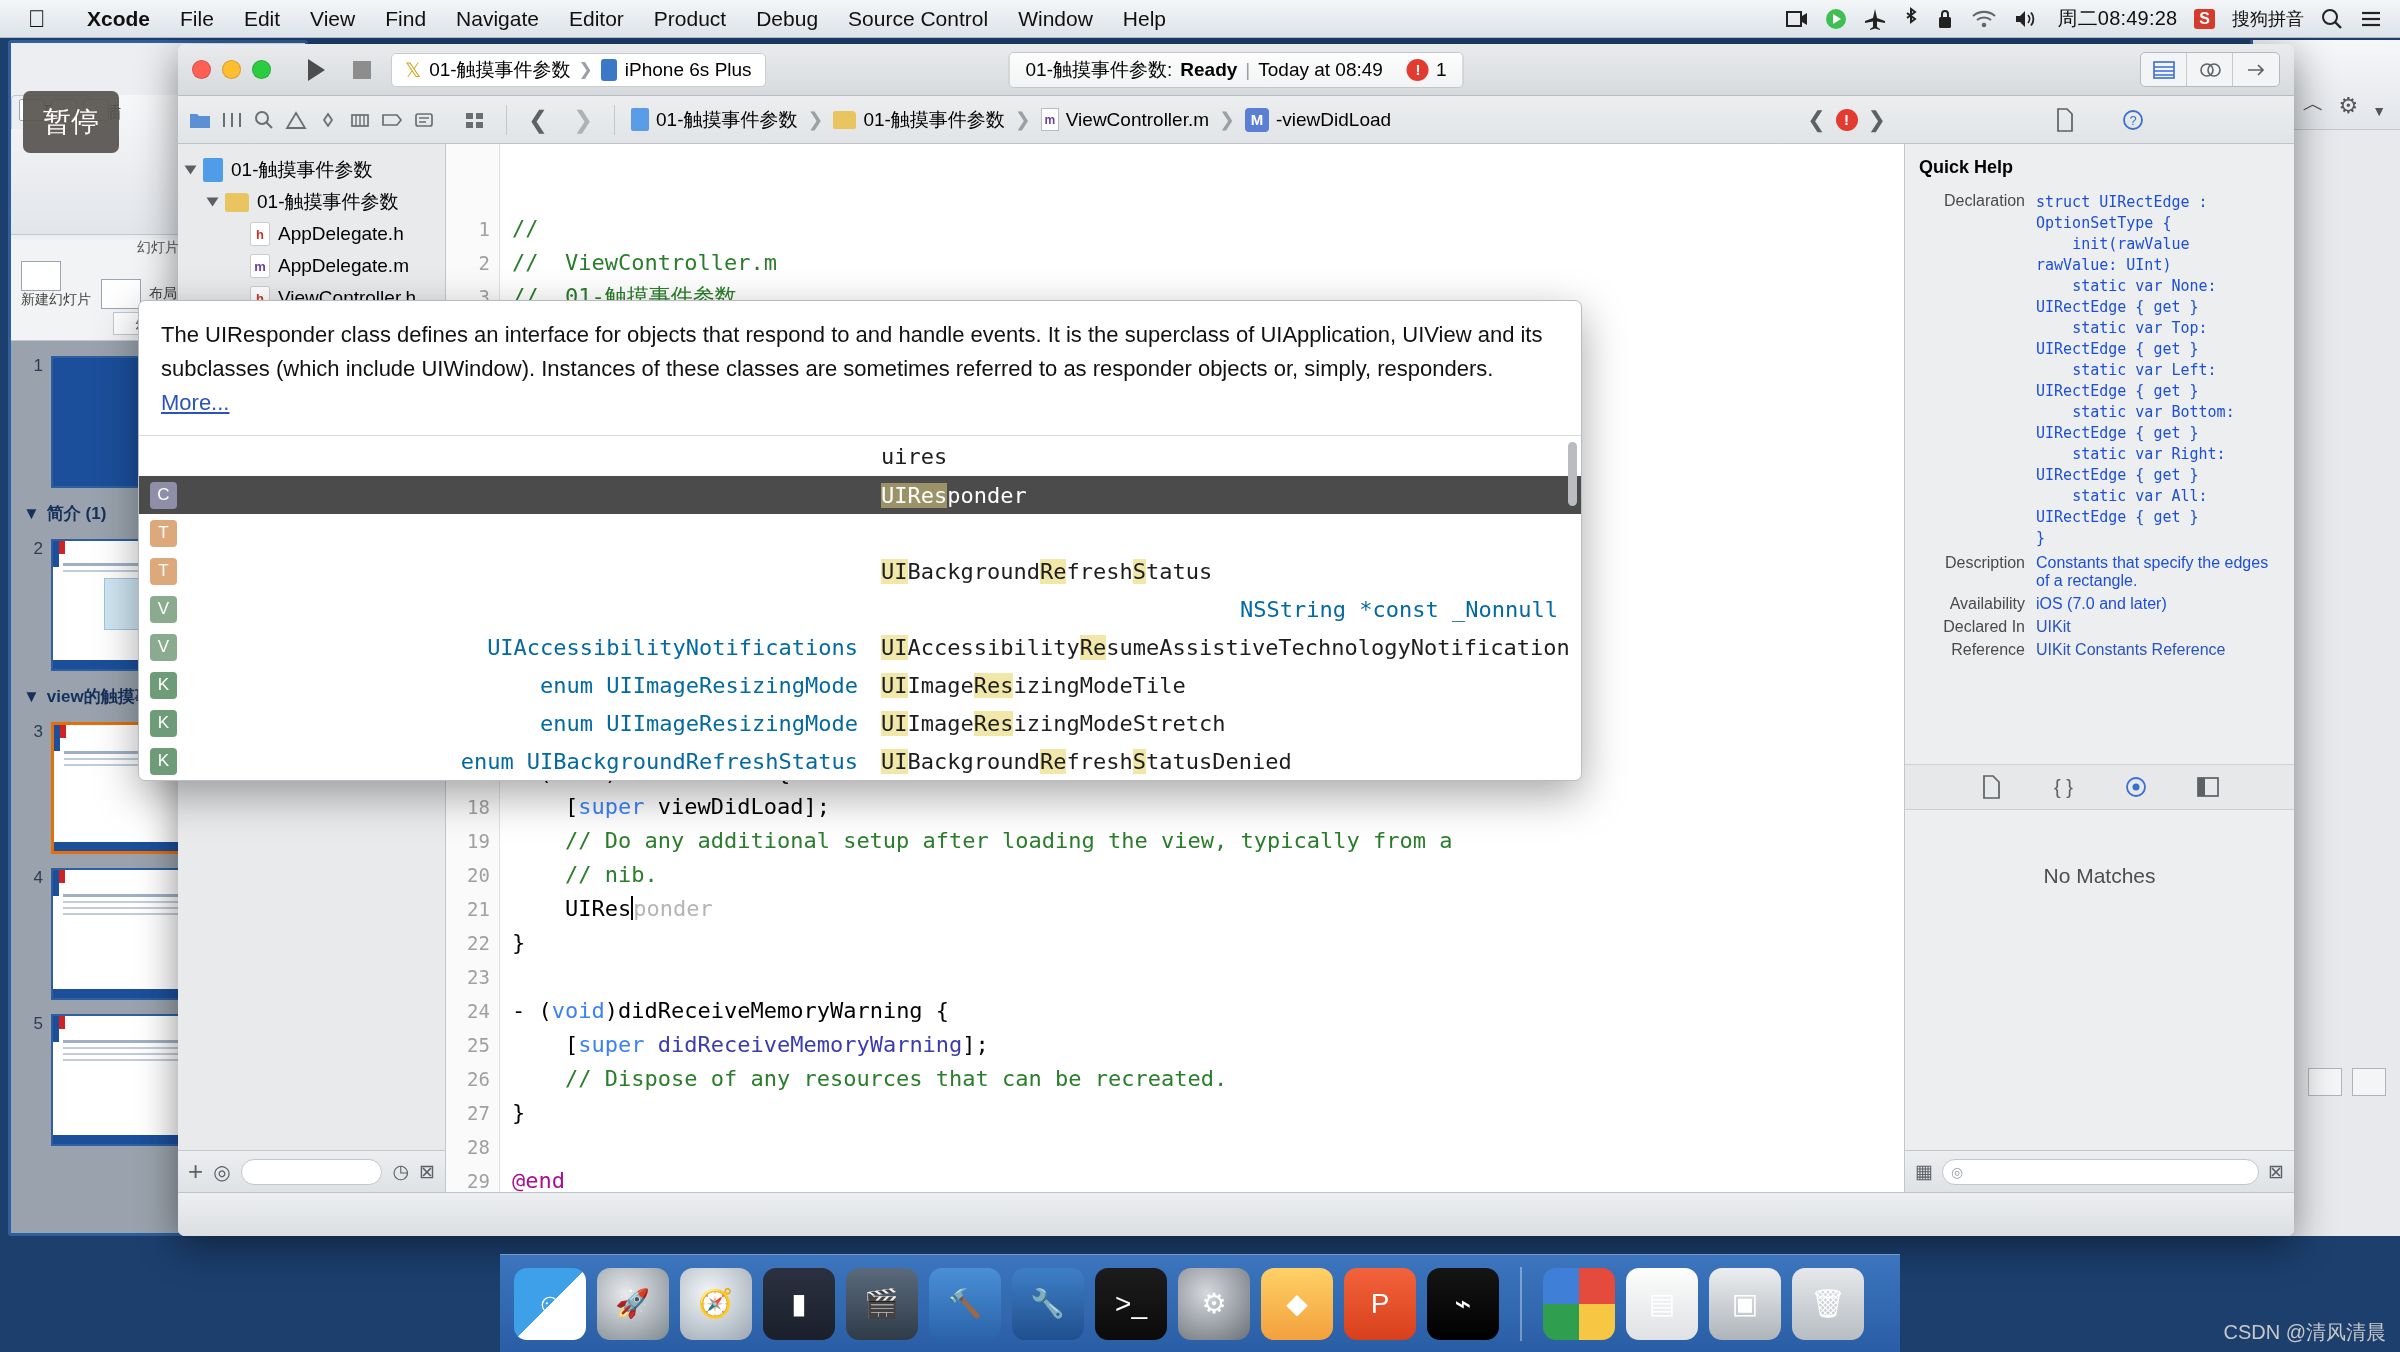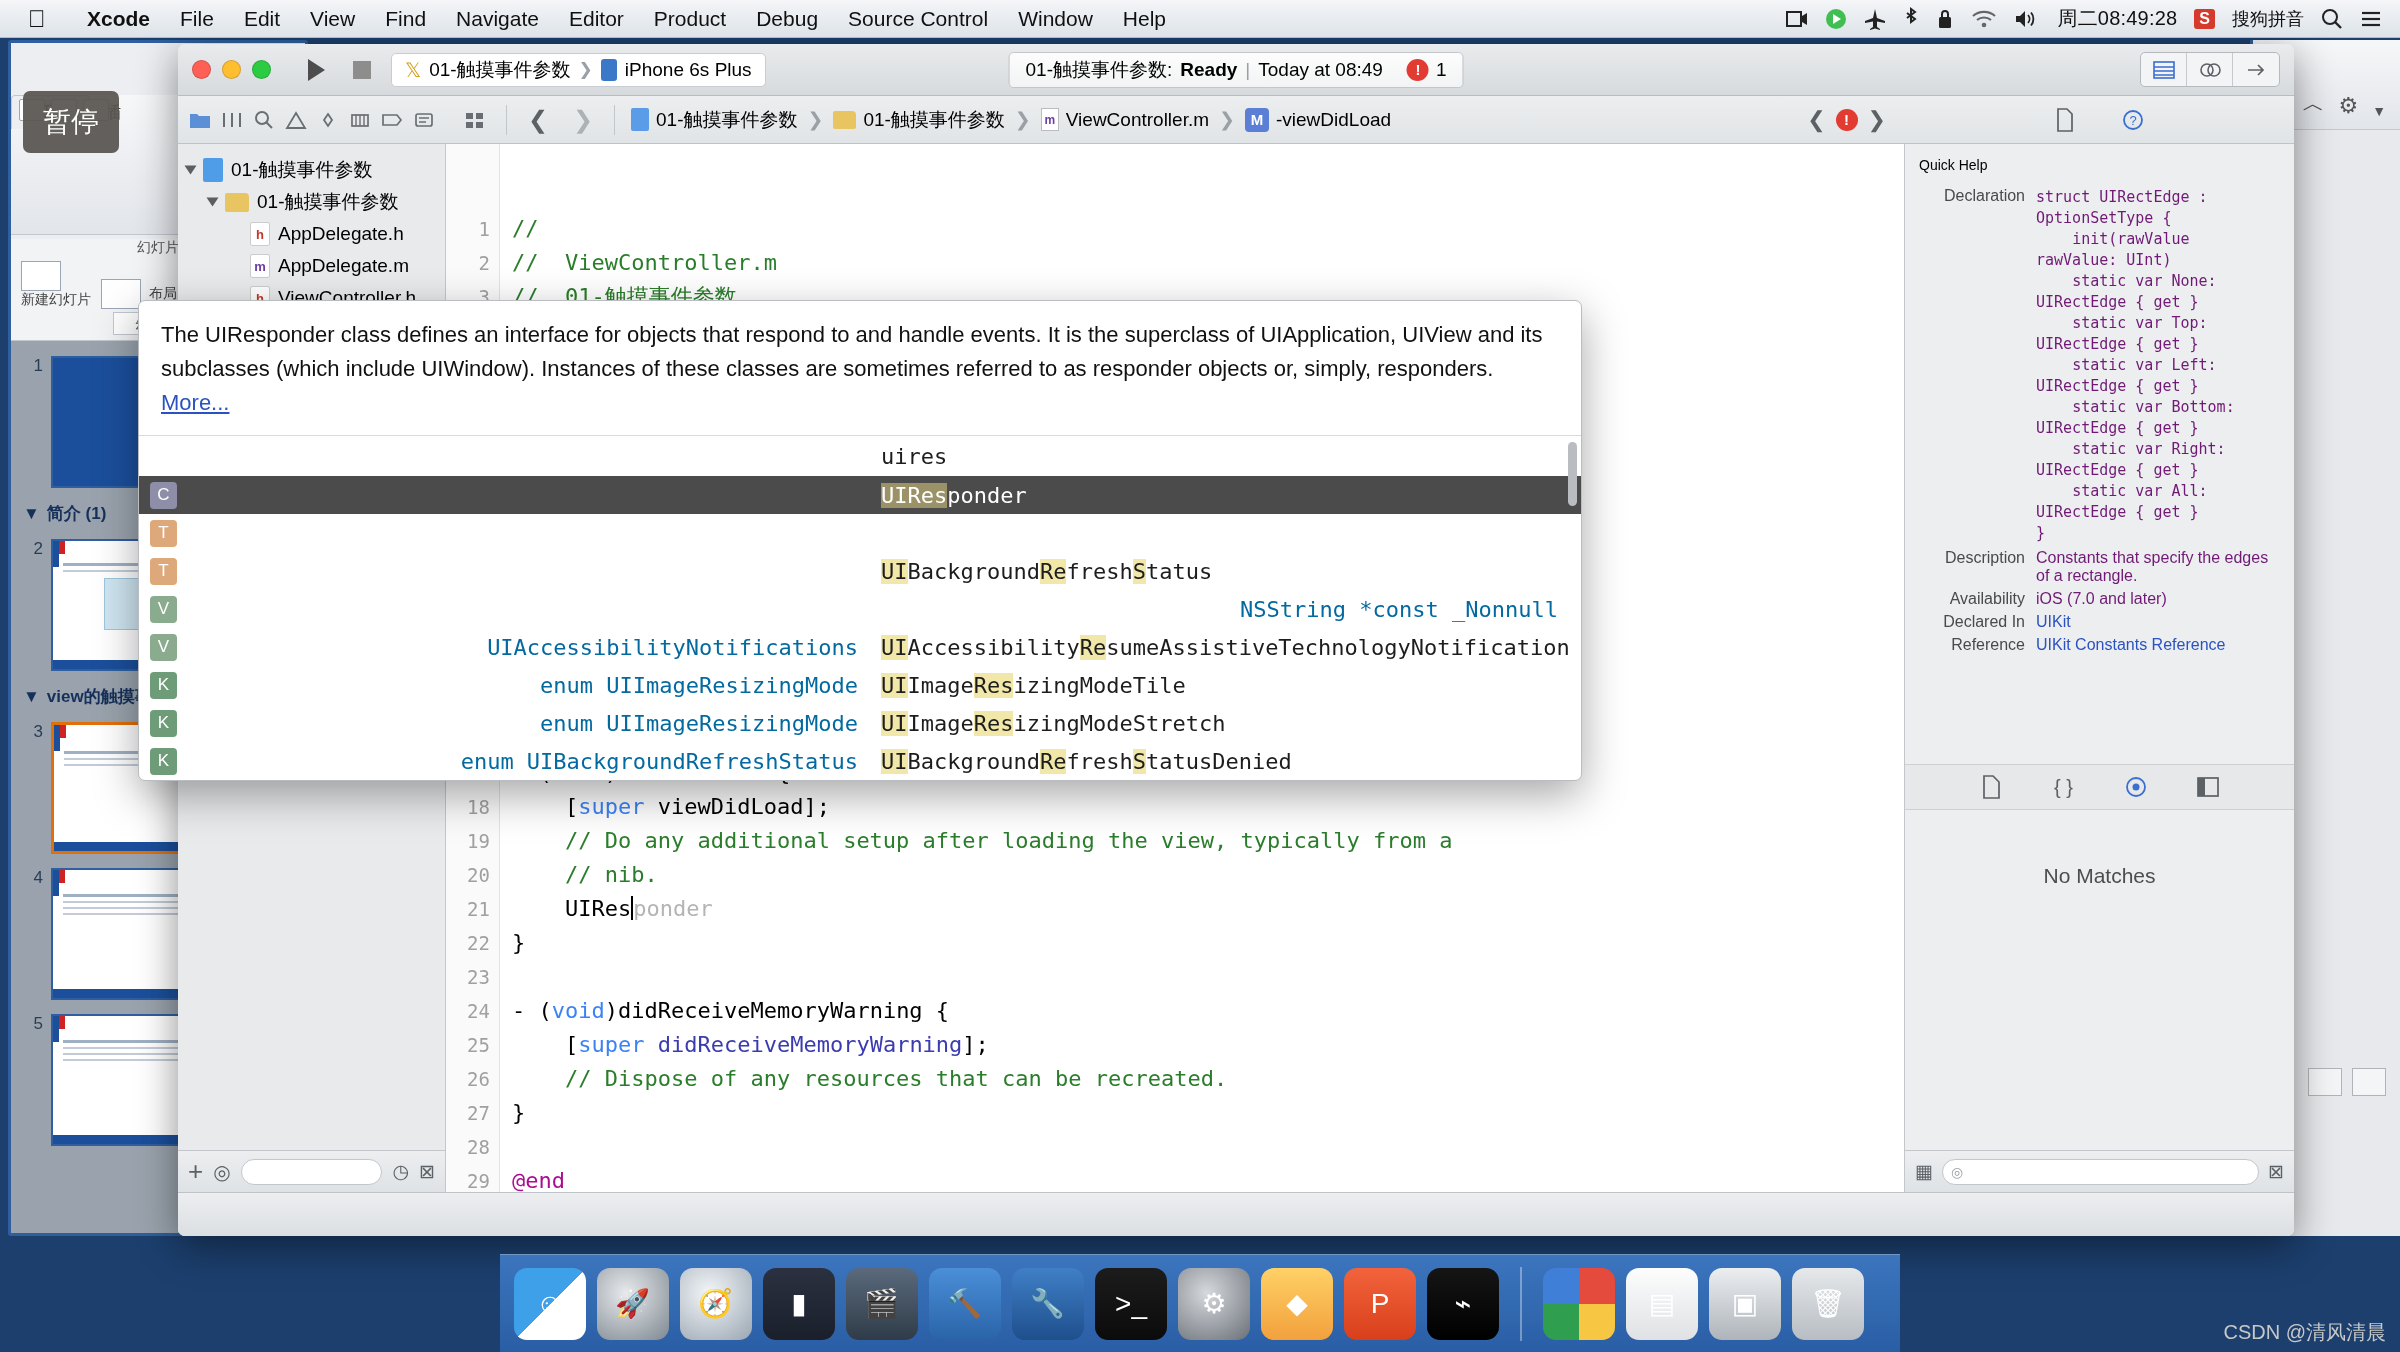--- a/index.html
+++ b/index.html
@@ -155,24 +155,24 @@
   .cm { color: #2a7d2a; }
   .kw { color: #3b82f6; }
   .id { color: #3b3bb0; }
   .tp { color: #4a7fbd; }
   .at { color: #aa0d91; }
   .caret { display:inline-block; width:2px; height:24px; background:#000; vertical-align:-4px; }
   .ghost { color: #b4b4b4; }
 
   
   .inspector { width: 390px; background: #eceef0; border-left: 1px solid #c3c7cb; position: relative; }
-  .qh-title { font-size: 14px; font-weight: normal; padding: 13px 0 6px 14px; }
+  .qh-title { font-size: 18px; font-weight: bold; padding: 13px 0 6px 14px; }
   .qh-grid { display: grid; grid-template-columns: 112px 1fr; gap: 5px 11px; padding: 8px 14px 0 8px; font-size: 16px; }
   .qh-label { text-align: right; color: #4a4a4a; }
-  .qh-val { color: #701a75; }
+  .qh-val { color: #1d4ed8; }
   .qh-val.mono { font-family: "DejaVu Sans Mono", monospace; font-size: 15px; line-height: 21px; white-space: pre-wrap;}
   .qh-link { color: #2a52c0; }
   .insp-tabs { position:absolute; left:0; top: 620px; width:100%; height:46px;
                display:flex; align-items:center; justify-content:center; gap: 42px;
                border-top:1px solid #cdd1d5; border-bottom:1px solid #cdd1d5; background:#e6e8ea;}
   .insp-tabs .it { width:30px;height:30px;display:flex;align-items:center;justify-content:center;}
   .nomatch { position:absolute; top:720px; width:100%; text-align:center; font-size:21px; color:#4d4d4d;}
   .insp-bottom { position:absolute; bottom:0; left:0; width:100%; height:42px; background: linear-gradient(#eceef0,#dfe2e5);
                  border-top:1px solid #c3c7cb; display:flex; align-items:center; padding:0 10px; gap:9px;}
   .insp-search { flex:1; height:26px; border:1px solid #c3c7cb; border-radius:13px; background:#fff;}

